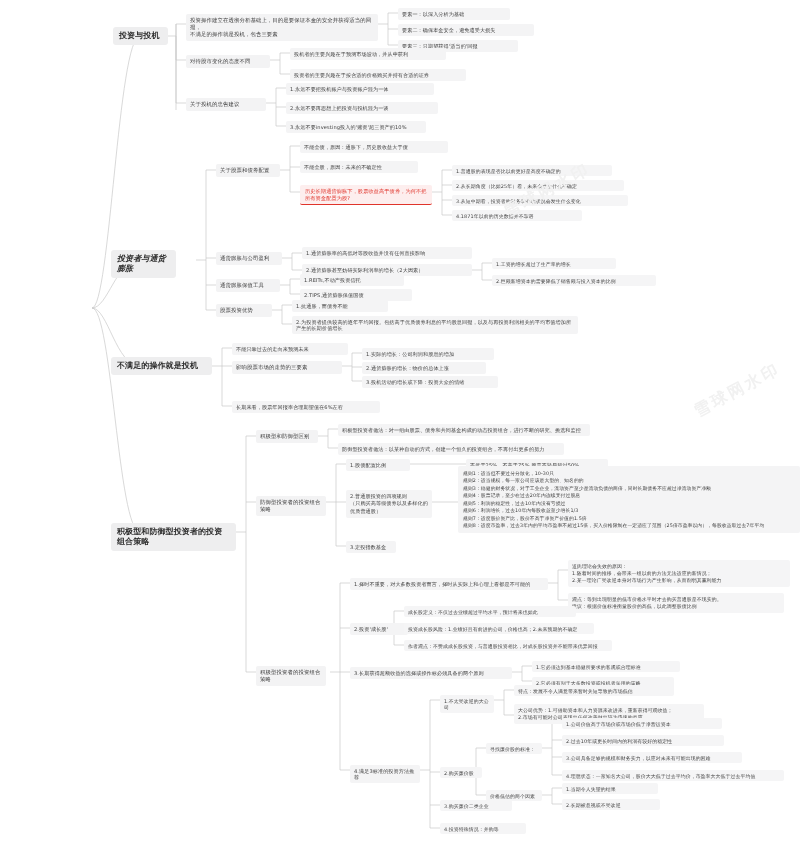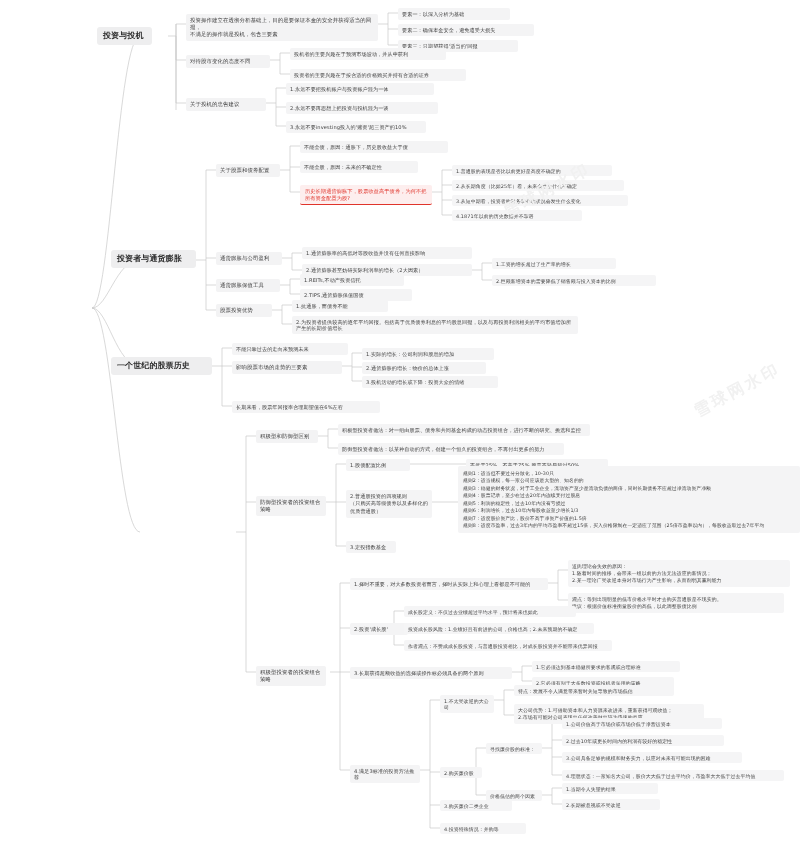--- a/index.html
+++ b/index.html
@@ -248,38 +248,38 @@
       <path d="M542,748 L552,748"></path>
       <path d="M552,723 L552,775"></path>
       <path d="M552,723 L562,723 M552,740 L562,740 M552,757 L562,757 M552,775 L562,775"></path>
       <path d="M542,795 L552,795"></path>
       <path d="M552,788 L552,804"></path>
       <path d="M552,788 L562,788 M552,804 L562,804"></path>
     </g>
   </svg>
 
 
-  <div class="node n-l1" style="left:97px; top:27px; width:55px;">投资与投机</div>
+  <div class="node n-l1" style="left:113px; top:27px; width:55px;">投资与投机</div>
 
   <div class="node n-l2" style="left:186px; top:14px; width:192px;">投资操作建立在透彻分析基础上，目的是要保证本金的安全并获得适当的回报，
 不满足的操作就是投机，包含三要素</div>
   <div class="node n-l3" style="left:398px; top:8px; width:112px;">要素一：以深入分析为基础</div>
   <div class="node n-l3" style="left:398px; top:24px; width:136px;">要素二：确保本金安全，避免遭受大损失</div>
   <div class="node n-l3" style="left:398px; top:40px; width:120px;">要素三：只期望获得'适当的'回报</div>
 
   <div class="node n-l2" style="left:186px; top:55px; width:84px;">对待股市变化的态度不同</div>
   <div class="node n-l3" style="left:290px; top:48px; width:156px;">投机者的主要兴趣在于预测市场波动，并从中获利</div>
   <div class="node n-l3" style="left:290px; top:69px; width:176px;">投资者的主要兴趣在于按合适的价格购买并持有合适的证券</div>
 
   <div class="node n-l2" style="left:186px; top:98px; width:80px;">关于投机的忠告建议</div>
   <div class="node n-l3" style="left:286px; top:83px; width:148px;">1.永远不要把投机账户与投资账户混为一体</div>
   <div class="node n-l3" style="left:286px; top:102px; width:152px;">2.永远不要再思想上把投资与投机混为一谈</div>
   <div class="node n-l3" style="left:286px; top:121px; width:140px;">3.永远不要investing投入的'赌资'超三资产的10%</div>
 
-  <div class="node n-l1" style="left:111px; top:250px; width:85px;">投资者与通货膨胀</div>
+  <div class="node n-l1" style="left:111px; top:250px; width:65px;font-style:italic;">投资者与通货膨胀</div>
 
   <div class="node n-l2" style="left:216px; top:164px; width:64px;">关于股票和债券配置</div>
   <div class="node n-l3" style="left:300px; top:141px; width:148px;">不能全债，原因：通胀下，历史股收益大于债</div>
   <div class="node n-l3" style="left:300px; top:161px; width:118px;">不能全股，原因：未来的不确定性</div>
   <div class="node n-red" style="left:300px; top:185px; width:132px;">历史长期通货膨胀下，股票收益高于债券，为何不把所有资金配置为股?</div>
   <div class="node n-l4" style="left:452px; top:165px; width:160px;">1.普通股的表现是否比以前更好是高度不确定的</div>
   <div class="node n-l4" style="left:452px; top:180px; width:172px;">2.从长期角度（比如25年）看，未来会发生什么不确定</div>
   <div class="node n-l4" style="left:452px; top:195px; width:176px;">3.从短中期看，投资者的财务和心理状况会发生什么变化</div>
   <div class="node n-l4" style="left:452px; top:210px; width:130px;">4.1871年以前的历史数据并不靠谱</div>
 
@@ -290,31 +290,32 @@
   <div class="node n-l4" style="left:492px; top:275px; width:164px;">2.巨额新增资本的需要降低了销售额与投入资本的比例</div>
 
   <div class="node n-l2" style="left:216px; top:279px; width:64px;">通货膨胀保值工具</div>
   <div class="node n-l3" style="left:300px; top:274px; width:104px;">1.REITs,不动产投资信托</div>
   <div class="node n-l3" style="left:300px; top:289px; width:112px;">2.TIPS,通货膨胀保值国债</div>
 
   <div class="node n-l2" style="left:216px; top:304px; width:56px;">股票投资优势</div>
   <div class="node n-l3" style="left:292px; top:300px; width:96px;">1.抗通胀，而债券不能</div>
   <div class="node n-l3" style="left:292px; top:316px; width:286px;">2.为投资者提供较高的逐年平均回报。包括高于优质债券利息的平均股息回报，以及与再投资利润相关的平均市值增加所产生的长期价值增长</div>
 
-  <div class="node n-l1" style="left:111px; top:357px; width:101px;">一个世纪的股票历史</div>
+  <div class="node n-l1" style="left:111px; top:357px; width:101px;">不满足的操作就是投机</div>
 
   <div class="node n-l3" style="left:232px; top:343px; width:116px;">不能只靠过去的走向来预测未来</div>
 
   <div class="node n-l2" style="left:232px; top:361px; width:110px;">影响股票市场的走势的三要素</div>
   <div class="node n-l3" style="left:362px; top:348px; width:132px;">1.实际的增长：公司利润和股息的增加</div>
   <div class="node n-l3" style="left:362px; top:362px; width:124px;">2.通货膨胀的增长：物价的总体上涨</div>
   <div class="node n-l3" style="left:362px; top:376px; width:136px;">3.投机活动的增长或下降：投资大众的情绪</div>
 
   <div class="node n-l3" style="left:232px; top:401px; width:148px;">长期来看，股票年回报率合理期望值在6%左右</div>
 
+  <div class="node n-l1" style="left:111px; top:523px; width:125px;">积极型和防御型投资者的投资组合策略</div>
 
   <div class="node n-l2" style="left:256px; top:430px; width:62px;">积极型和防御型区别</div>
   <div class="node n-l3" style="left:338px; top:424px; width:252px;">积极型投资者做法：对一组由股票、债券和共同基金构成的动态投资组合，进行不断的研究、挑选和监控</div>
   <div class="node n-l3" style="left:338px; top:443px; width:226px;">防御型投资者做法：以某种自动的方式，创建一个恒久的投资组合，不再付出更多的努力</div>
 
   <div class="node n-l2" style="left:256px; top:496px; width:70px;">防御型投资者的投资组合策略</div>
   <div class="node n-l3" style="left:346px; top:459px; width:64px;">1.股债配置比例</div>
   <div class="node n-l3" style="left:466px; top:459px; width:142px;">不低于25%，不高于75%,股票不轻易超过50%</div>
   <div class="node n-l3 n-multi" style="left:346px; top:490px; width:86px;">2.普通股投资的四项规则
 （只购买高等级债券以及多样化的优质普通股）</div>

